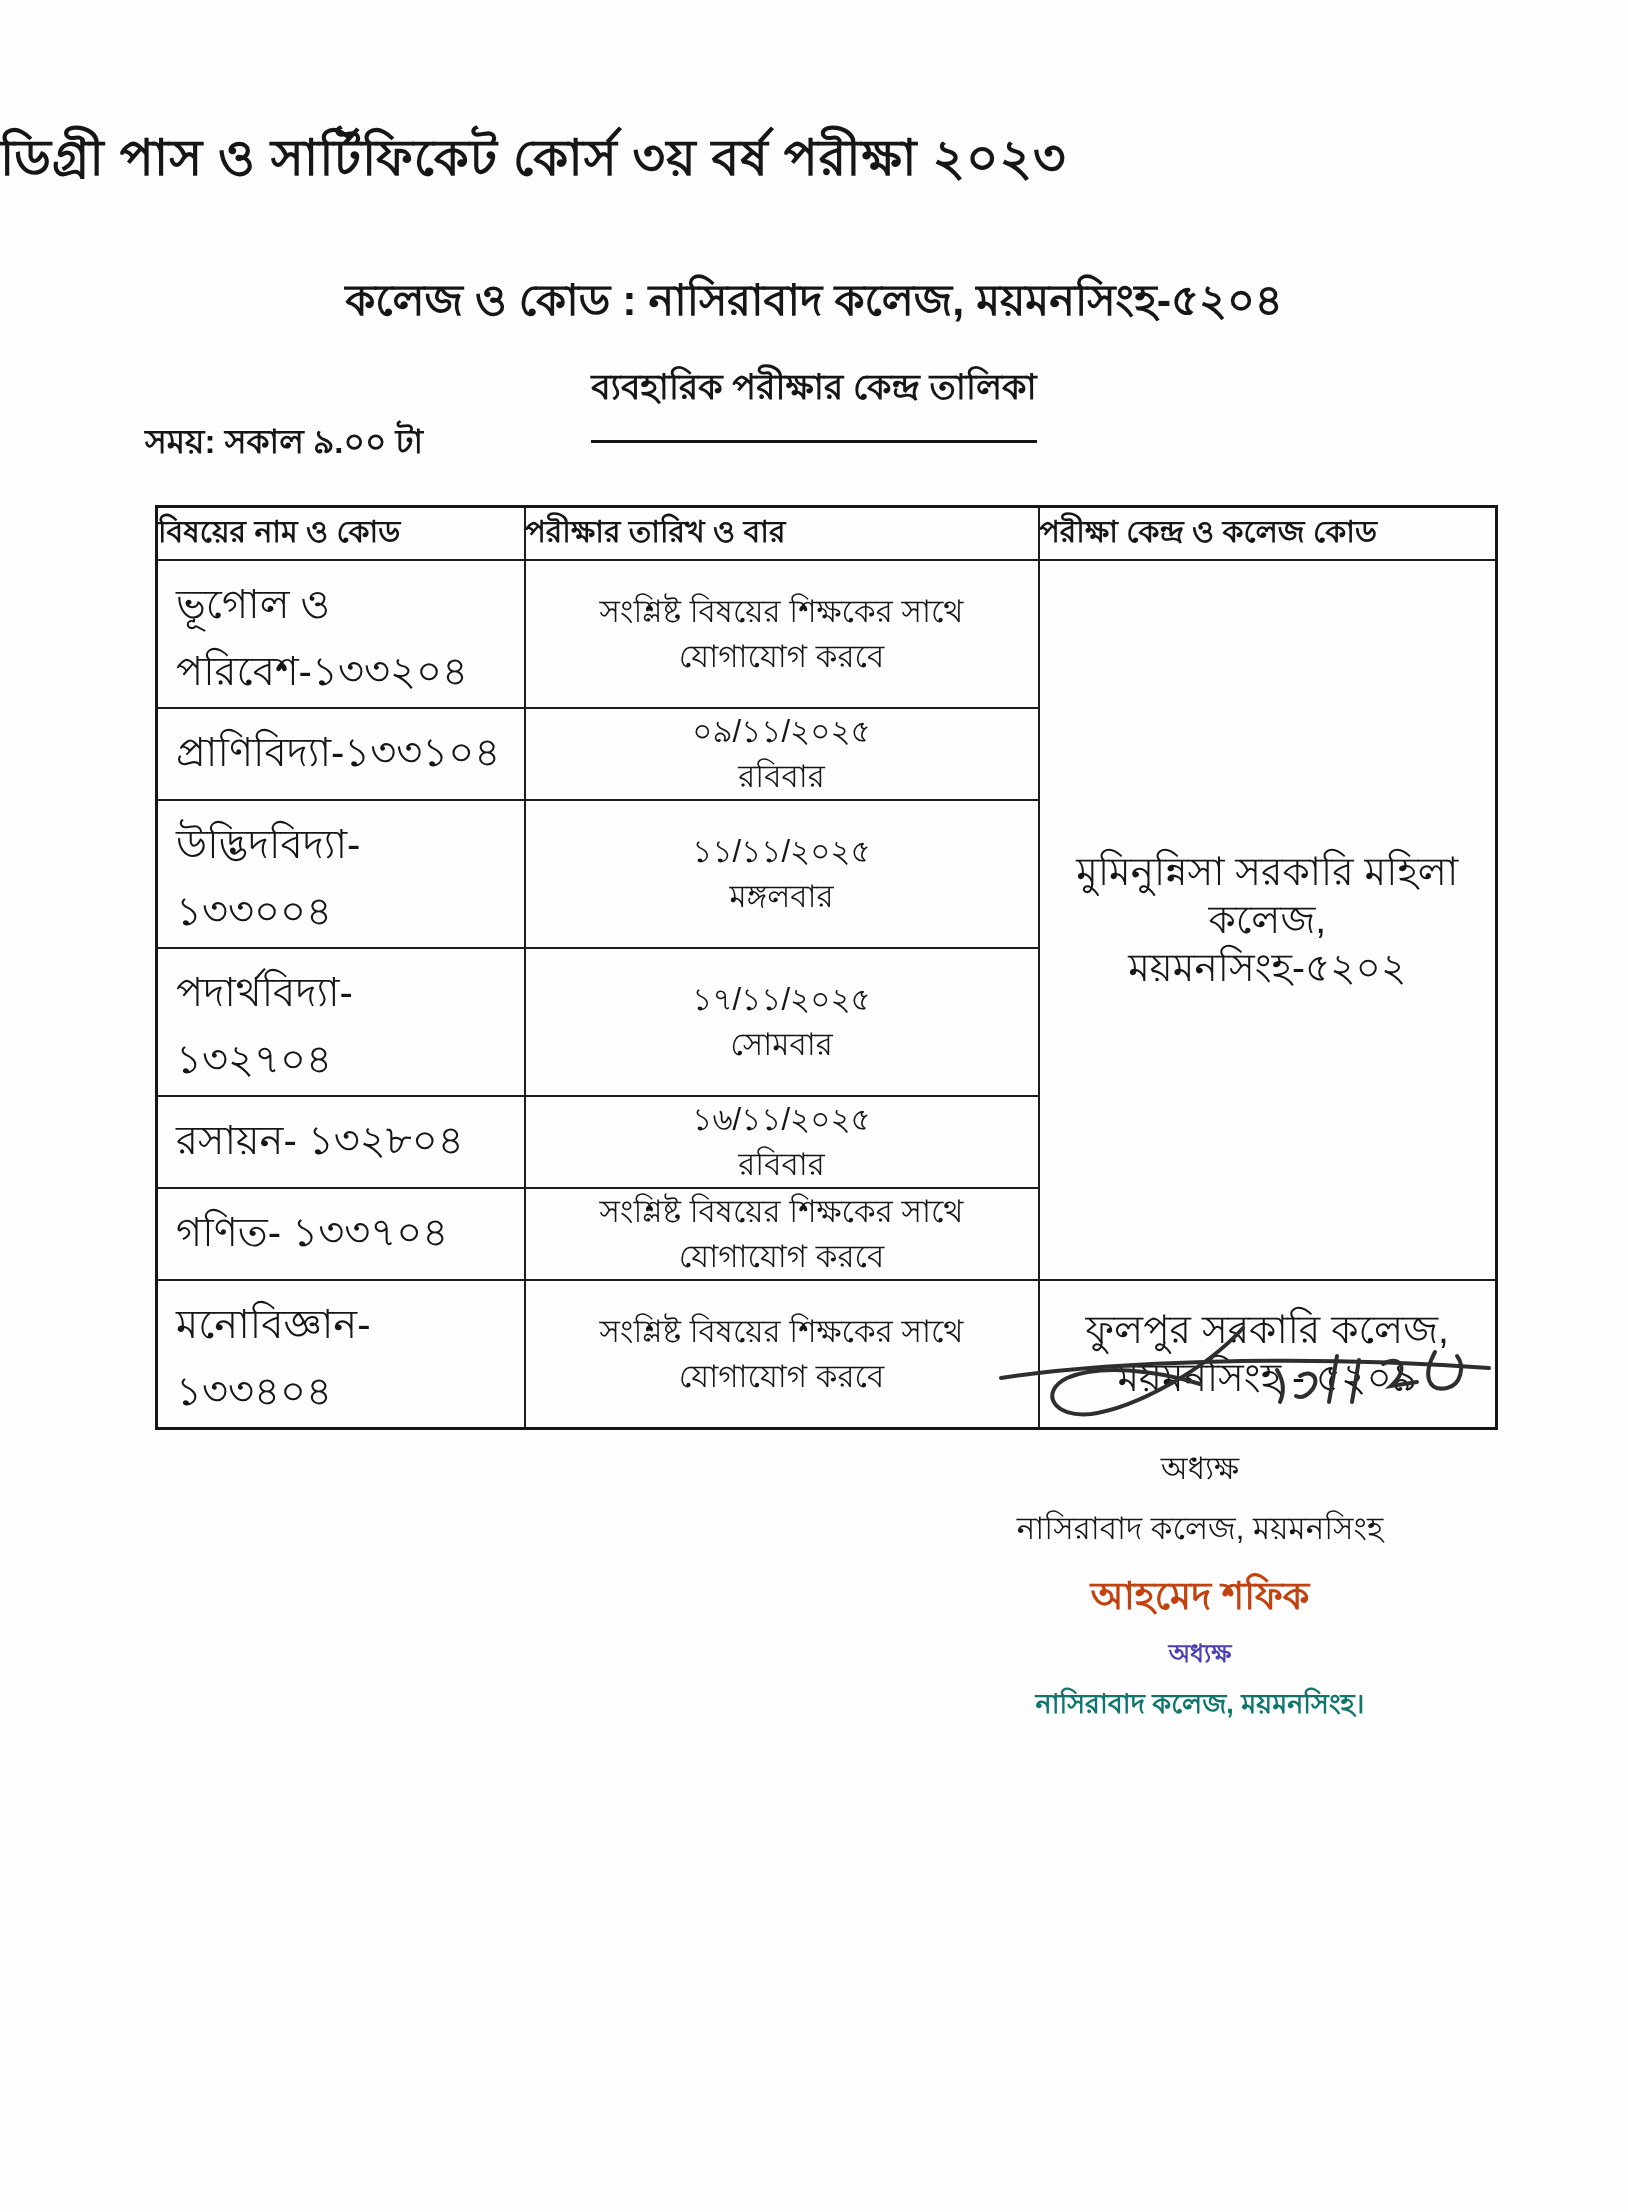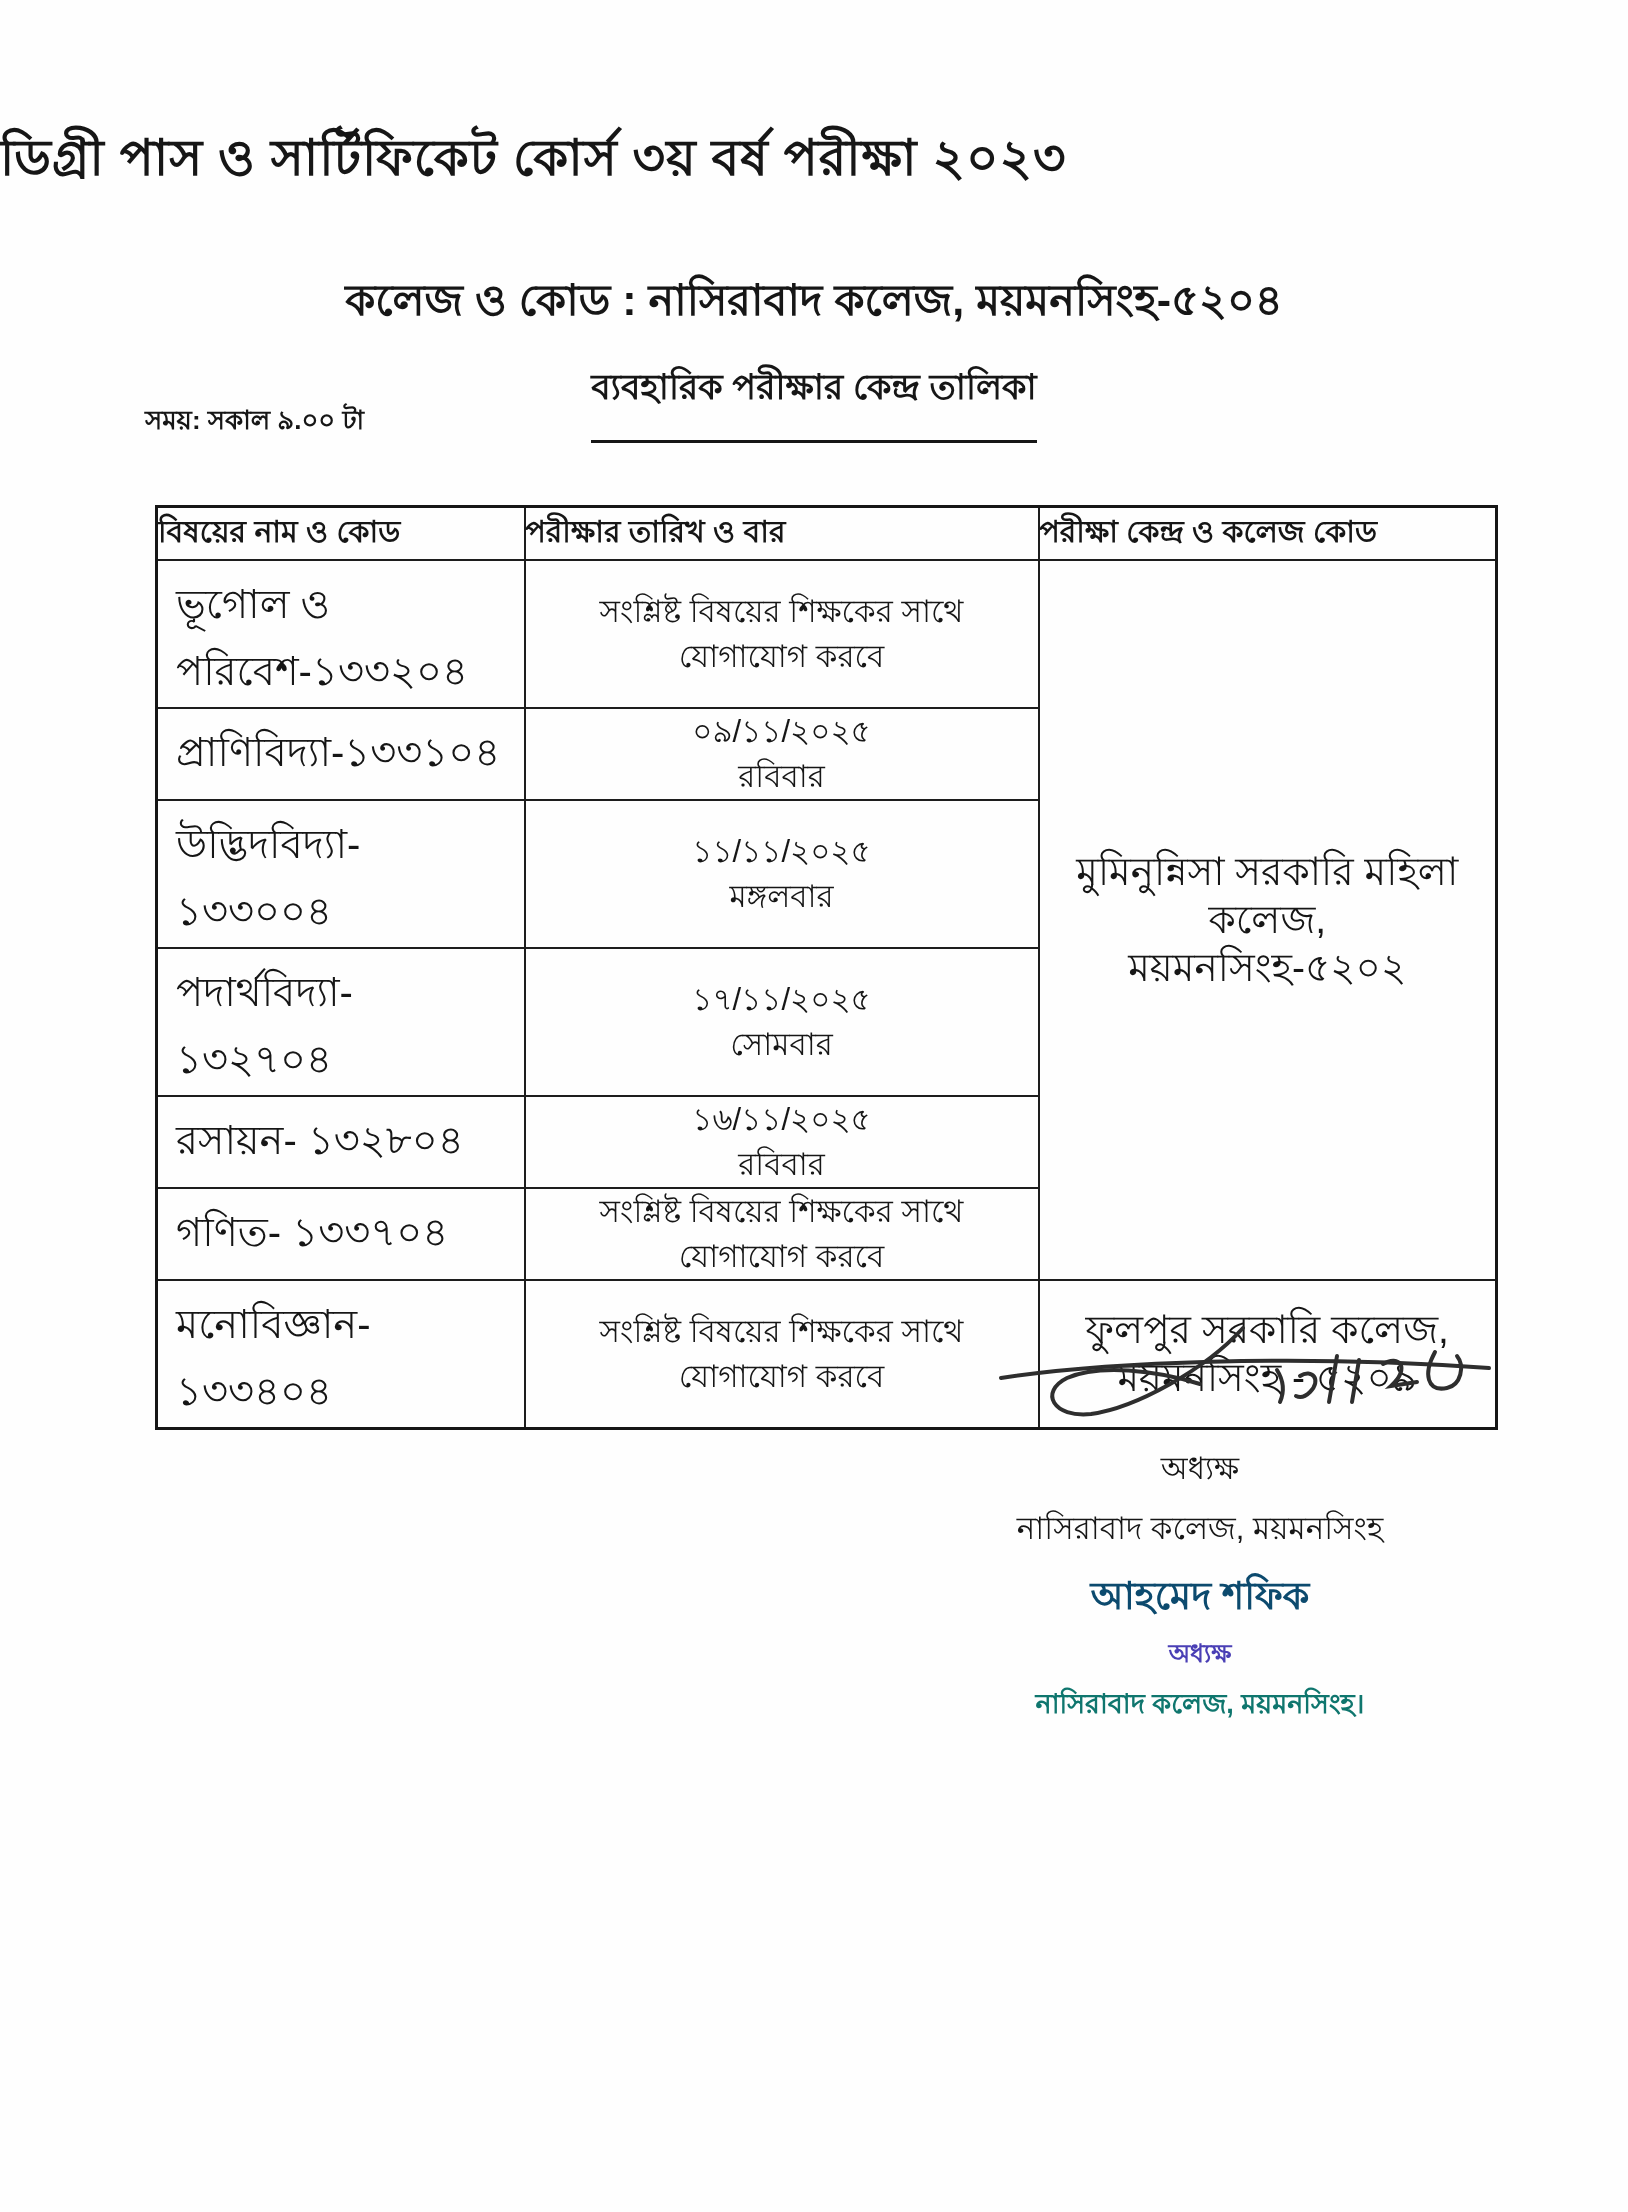--- a/index.html
+++ b/index.html
@@ -43,22 +43,22 @@
     font-weight: bold;
   }
   .section-title .underline {
     display: inline-block;
     border-bottom: 3px solid #161616;
     padding-bottom: 21px;
   }
 
   .time-line {
     position: absolute;
-    top: 400px; left: 145px;
-    font-size: 26px;
+    top: 416px; left: 145px;
+    font-size: 33px;
     font-weight: bold;
   }
 
   table.exam-table {
     position: absolute;
     top: 505px; left: 155px;
     width: 1340px;
     border-collapse: collapse;
     table-layout: fixed;
     border: 3px solid #161616;
@@ -208,18 +208,18 @@
         <path d="M282 58 q 10 16 3 32"></path>
         <path d="M305 64 c 12 -8 22 4 10 16 c -5 5 -10 6 -14 4"></path>
         <path d="M342 44 l -8 46"></path>
         <path d="M364 48 l -7 42"></path>
         <path d="M388 52 c 16 -10 28 4 8 22 l 26 -4"></path>
         <path d="M440 40 c -12 22 -8 40 12 36 c 14 -3 18 -22 10 -32"></path>
       </g>
     </svg>
     <div class="sig-designation">অধ্যক্ষ</div>
     <div class="sig-institution">নাসিরাবাদ কলেজ, ময়মনসিংহ</div>
-    <div class="stamp-name" style="color: #0c4a6e;">আহমেদ শফিক</div>
+    <div class="stamp-name" style="color: #c2410c;">আহমেদ শফিক</div>
     <div class="stamp-designation" style="color: rgb(74, 63, 181);">অধ্যক্ষ</div>
     <div class="stamp-institution" style="color: #0f766e;">নাসিরাবাদ কলেজ, ময়মনসিংহ।</div>
   </div>
 
 </div>
 
 </body></html>

